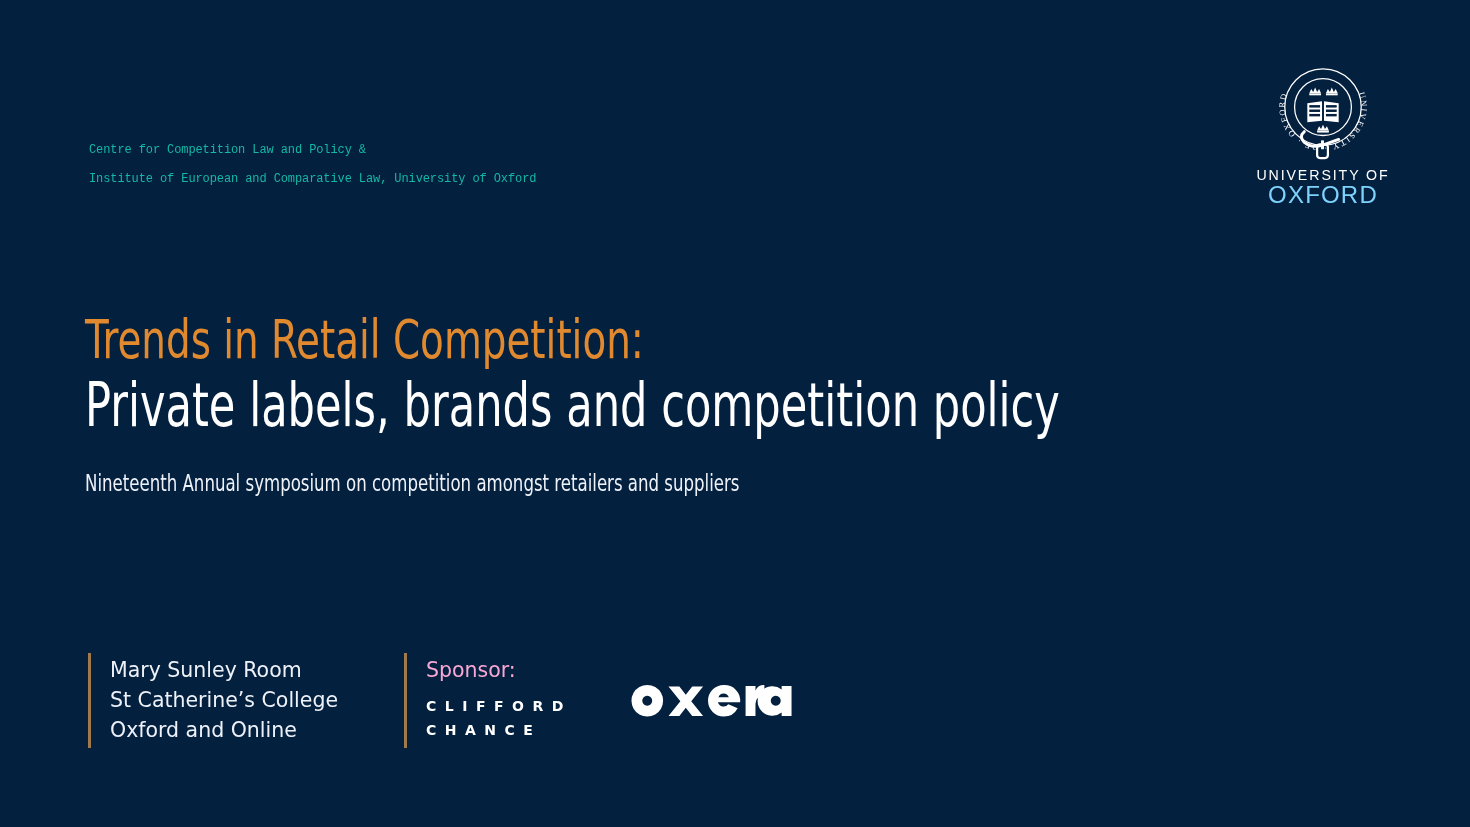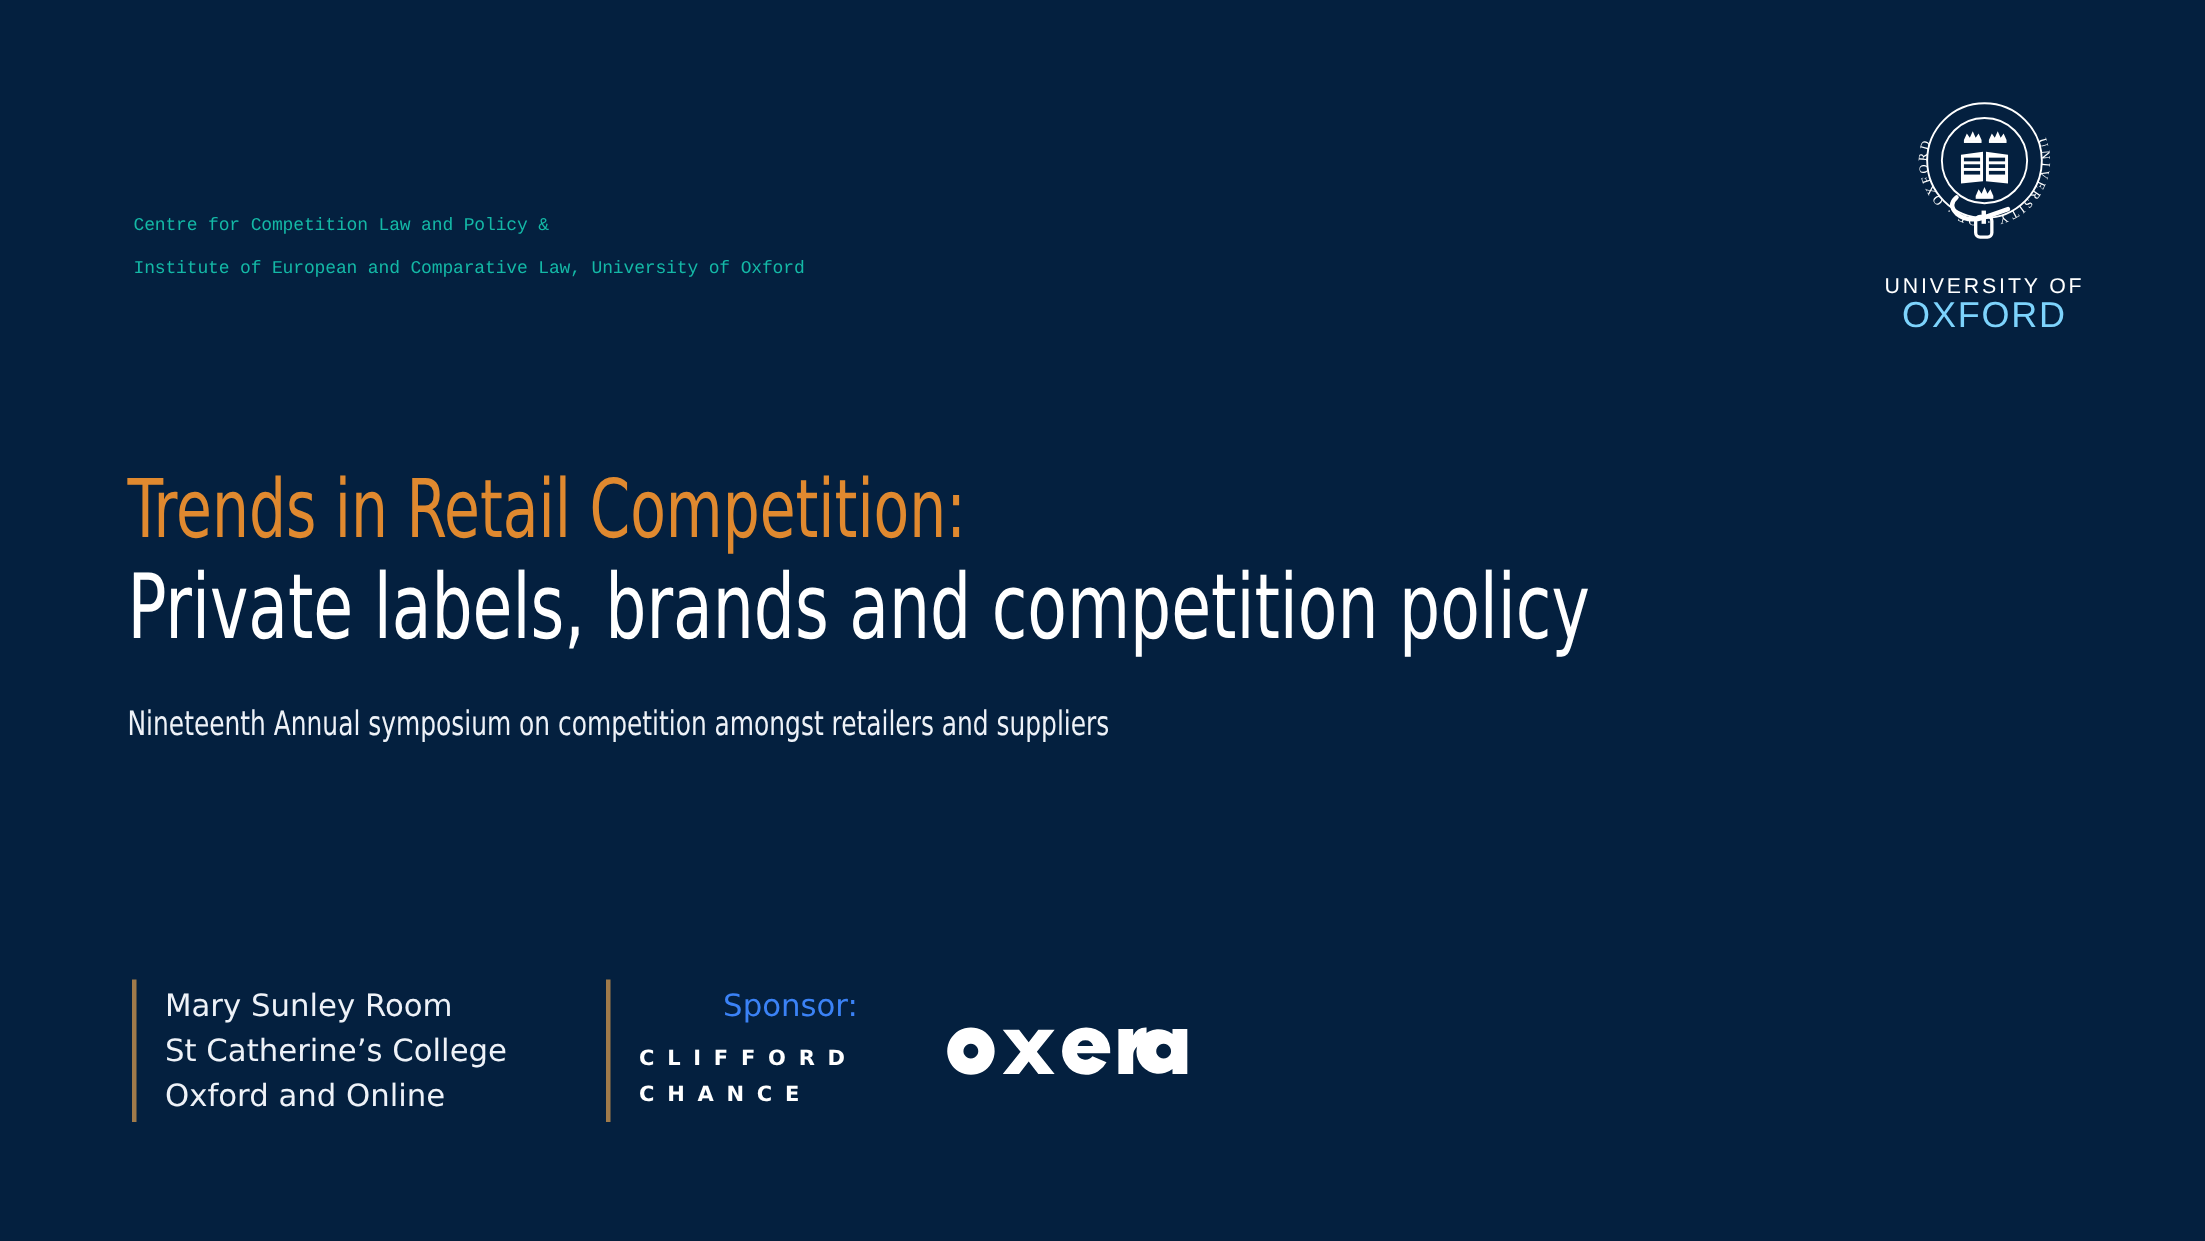--- a/index.html
+++ b/index.html
@@ -35,21 +35,21 @@
     left:1243px; top:58px;
     width:160px;
     text-align:center;
   }
   #crest-wrap { display:flex; justify-content:center; }
   #oxford-wordmark-1 {
     font-family:"Liberation Sans", sans-serif;
     font-size:14.2px;
     letter-spacing:1.9px;
     color:#ffffff;
-    margin-top:20px;
+    margin-top:4px;
     white-space:nowrap;
   }
   #oxford-wordmark-2 {
     font-family:Liberation Sans, sans-serif;
     font-size:24px;
     letter-spacing:1.2px;
     color:#7dd3fc;
     line-height:0.96;
     white-space:nowrap;
   }
@@ -127,24 +127,23 @@
 
   #col-venue { width:316px; }
   #col-date  { width:312px; }
   #col-sponsor { }
 
   
   #sponsor-body { display:flex; align-items:flex-start; }
   #sponsor-label {
     font-family:"DejaVu Sans", sans-serif;
     font-size:20.5px;
-    color:#3b82f6;
+    color:#f9a8d4;
     line-height:30px;
     padding-top:2px;
-    text-align:right;
   }
   #clifford-chance {
     margin-top:9px;
     font-family:"DejaVu Sans", sans-serif;
     font-weight:bold;
     font-size:14px;
     letter-spacing:8.5px;
     color:#ffffff;
     line-height:24px;
   }

